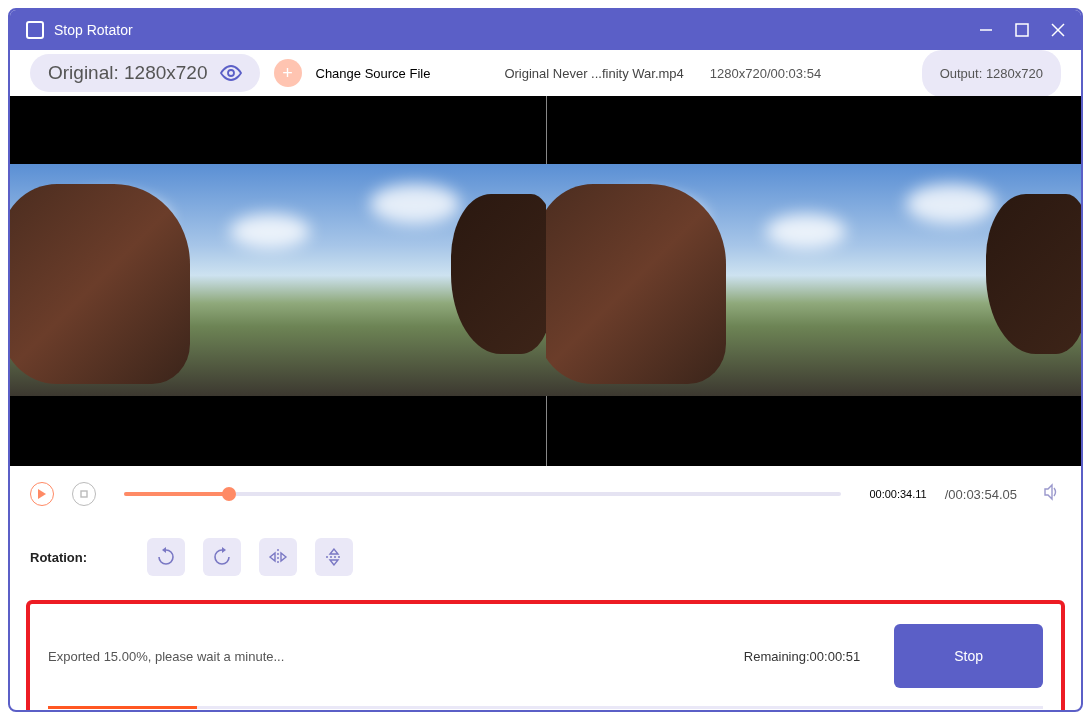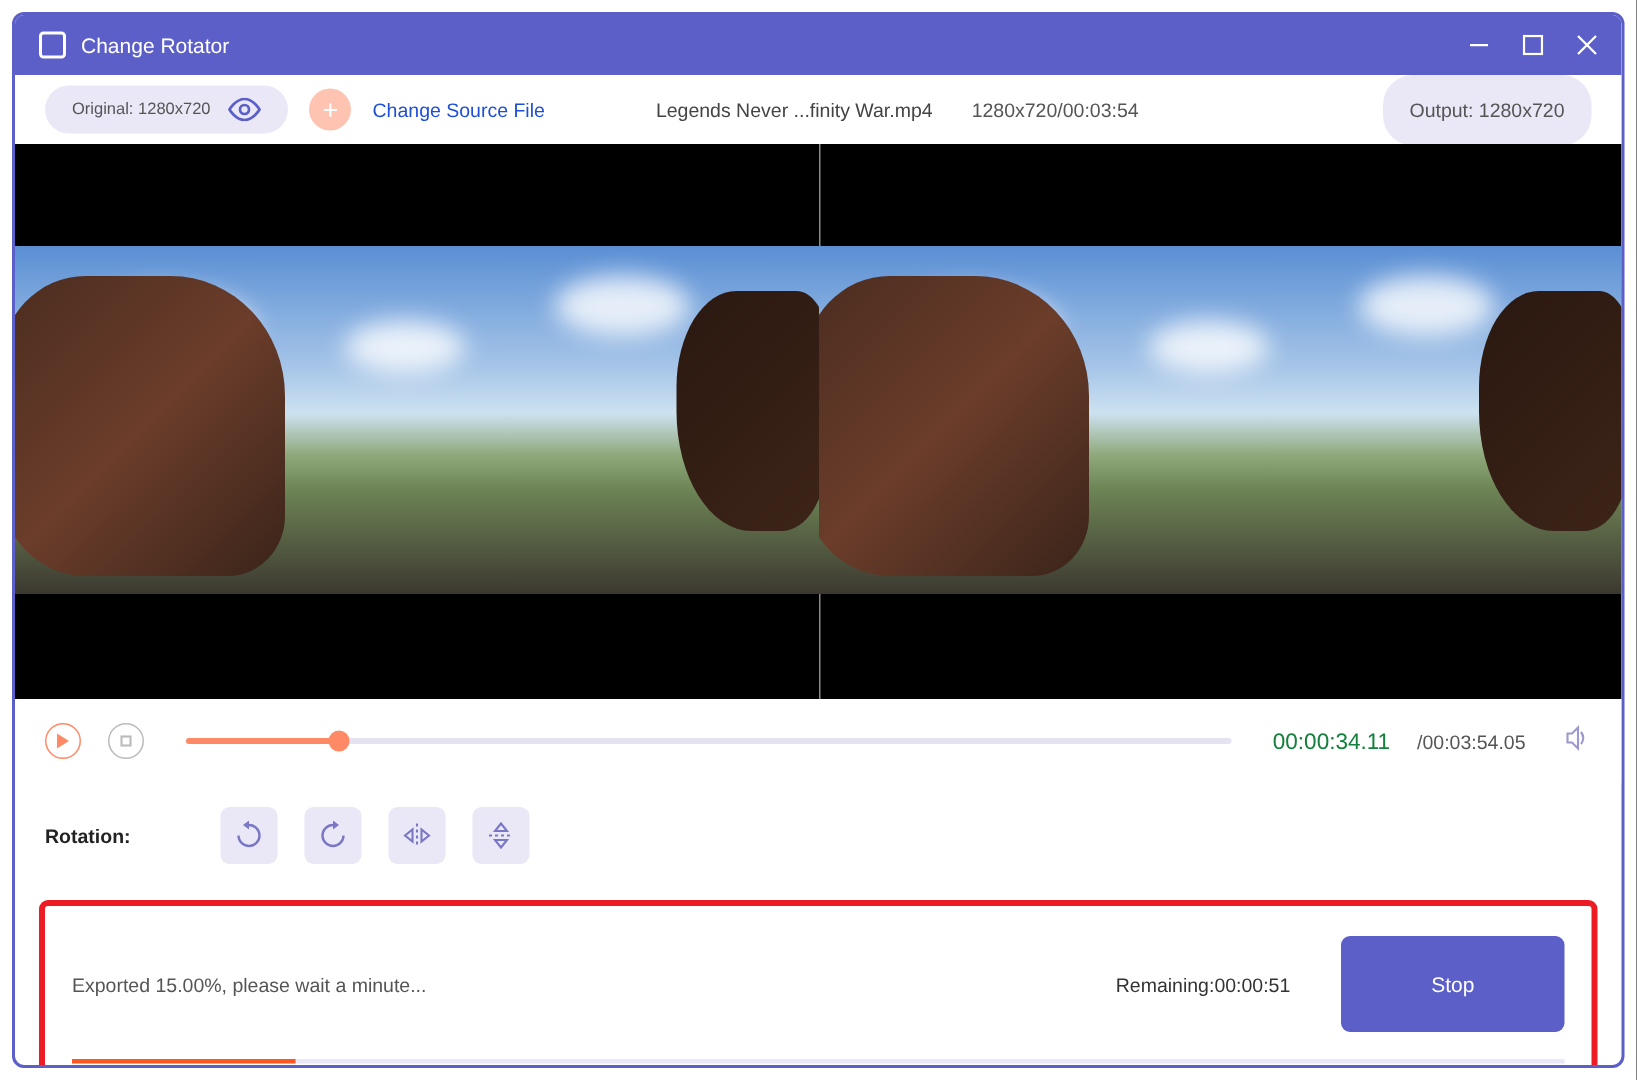--- a/index.html
+++ b/index.html
@@ -3,24 +3,24 @@
 <meta charset="utf-8">
 <style>
 * { margin: 0; padding: 0; box-sizing: border-box; font-family: -apple-system, BlinkMacSystemFont, 'Segoe UI', Arial, sans-serif; }
 body { background: #fff; padding: 8px; }
 .window { width: 1075px; height: 704px; background: #fff; border: 2px solid #5b5fc7; border-radius: 8px; overflow: hidden; }
 .titlebar { background: #5b5fc7; height: 40px; display: flex; align-items: center; padding: 0 16px; color: #fff; }
 .titlebar .logo { width: 18px; height: 18px; border: 2px solid #fff; border-radius: 3px; margin-right: 10px; position: relative; }
 .titlebar .title { font-size: 14px; flex: 1; }
 .titlebar .winbtn { width: 14px; height: 14px; margin-left: 22px; display: flex; align-items: center; justify-content: center; cursor: pointer; }
 .infobar { height: 46px; display: flex; align-items: center; padding: 0 20px; gap: 14px; background: #fff; }
-.pill { background: #eae8f7; border-radius: 20px; padding: 8px 18px; font-size: 11px; color: #555; display: flex; align-items: center; gap: 12px; }
+.pill { background: #eae8f7; border-radius: 20px; padding: 8px 18px; font-size: 19px; color: #555; display: flex; align-items: center; gap: 12px; }
 .eye-icon svg { display: block; }
 .addbtn { width: 28px; height: 28px; background: #ff8a65; border-radius: 50%; display: flex; align-items: center; justify-content: center; color: #fff; font-size: 18px; opacity: 0.5; }
-.change-src { color: #1d4ed8; font-size: 13px; }
+.change-src { color: #000000; font-size: 13px; }
 .file-info { color: #444; font-size: 13px; margin-left: 60px; }
 .res-dur { color: #555; font-size: 13px; margin-left: 12px; }
 .infobar .spacer { flex: 1; }
 .pill-right { background: #eae8f7; border-radius: 20px; padding: 16px 18px; font-size: 13px; color: #555; }
 .preview { height: 370px; background: #000; display: flex; position: relative; margin: 0 0; }
 .divider { position: absolute; left: 50%; top: 0; bottom: 0; width: 1px; background: #888; }
 .pane { flex: 1; position: relative; overflow: hidden; }
 .shot { position: absolute; top: 68px; bottom: 70px; left: 0; right: 0; background: linear-gradient(180deg, #5a8fd4 0%, #a6c5e8 35%, #cde2f0 48%, #8fa97b 60%, #6d8455 70%, #3c3830 100%); }
 .cloud { position: absolute; background: rgba(255,255,255,0.8); border-radius: 50%; filter: blur(8px); }
 .c1 { width: 120px; height: 50px; top: 30px; left: 40px; }
@@ -28,41 +28,41 @@
 .c3 { width: 90px; height: 40px; top: 20px; left: 360px; }
 .figure { position: absolute; background: linear-gradient(135deg, #4a2c1f, #6b3d2a, #3a241a); }
 .fig-left { width: 190px; height: 200px; top: 20px; left: -10px; border-radius: 30% 40% 20% 30%; }
 .fig-right { width: 100px; height: 160px; top: 30px; right: -5px; border-radius: 40% 20% 30% 50%; background: linear-gradient(135deg, #2a1810, #3d2418); }
 .controls { height: 56px; display: flex; align-items: center; padding: 0 20px; gap: 18px; background: #fff; }
 .ctrl-btn { width: 24px; height: 24px; border: 1.6px solid #ff8a65; border-radius: 50%; display: flex; align-items: center; justify-content: center; cursor: pointer; }
 .ctrl-btn.gray { border-color: #bbb; }
 .timeline { flex: 1; height: 4px; background: #e5e3f2; border-radius: 2px; position: relative; margin: 0 10px; }
 .timeline .prog { position: absolute; left: 0; top: 0; bottom: 0; background: #ff8a65; border-radius: 2px; }
 .timeline .knob { position: absolute; top: -5px; width: 14px; height: 14px; background: #ff8a65; border-radius: 50%; transform: translateX(-50%); }
-.time-cur { color: #15803d; font-size: 15px; }
+.time-cur { color: #000000; font-size: 11px; }
 .time-dur { color: #555; font-size: 13px; }
 .vol-icon { margin-left: 8px; cursor: pointer; }
 .rotation-row { height: 70px; display: flex; align-items: center; padding: 0 20px; gap: 18px; }
 .rotation-label { font-size: 13px; font-weight: 600; color: #222; margin-right: 42px; }
 .rot-btn { width: 38px; height: 38px; background: #eae8f7; border-radius: 6px; display: flex; align-items: center; justify-content: center; cursor: pointer; }
 .export-box { margin: 8px 16px 14px 16px; border: 4px solid #ed1c24; border-radius: 6px; padding: 20px 18px 14px 18px; display: flex; align-items: center; flex-wrap: wrap; gap: 10px; }
 .export-text { font-size: 13px; color: #555; }
 .export-spacer { flex: 1; }
 .remaining { font-size: 13px; color: #333; margin-right: 24px; }
 .stop-btn { background: #5b5fc7; color: #fff; border: none; padding: 24px 60px; border-radius: 6px; font-size: 14px; cursor: pointer; }
 .export-bar { width: 100%; height: 3px; background: #eae8f7; margin-top: 8px; position: relative; }
 .export-bar .fill { position: absolute; left: 0; top: 0; bottom: 0; background: #ff5722; }
 </style>
 </head>
 <body>
 
 <div class="window">
   <div class="titlebar">
     <div class="logo"></div>
-    <div class="title">Change Rotator</div>
+    <div class="title">Stop Rotator</div>
     <div class="winbtn">
         <svg width="14" height="14">
           <line x1="1" y1="7" x2="13" y2="7" stroke="#fff" stroke-width="1.5"></line>
         </svg>
       </div>
     <div class="winbtn">
         <svg width="14" height="14">
           <rect x="1" y="1" width="12" height="12" stroke="#fff" stroke-width="1.5" fill="none"></rect>
         </svg>
       </div>
@@ -79,21 +79,21 @@
       <span>Original: 1280x720</span>
       <span class="eye-icon">
           <svg width="22" height="16" viewBox="0 0 22 16">
             <path d="M11 1C5 1 1 8 1 8s4 7 10 7 10-7 10-7-4-7-10-7z" fill="none" stroke="#5b5fc7" stroke-width="1.8"></path>
             <circle cx="11" cy="8" r="3" fill="none" stroke="#5b5fc7" stroke-width="1.8"></circle>
           </svg>
         </span>
     </div>
     <div class="addbtn">+</div>
     <div class="change-src">Change Source File</div>
-    <div class="file-info">Legends Never ...finity War.mp4</div>
+    <div class="file-info">Original Never ...finity War.mp4</div>
     <div class="res-dur">1280x720/00:03:54</div>
     <div class="spacer"></div>
     <div class="pill-right"><span>Output: 1280x720</span></div>
   </div>
 
   <div class="preview">
     <div class="pane">
       <div class="shot">
         <div class="cloud c1"></div>
           <div class="cloud c2"></div>

